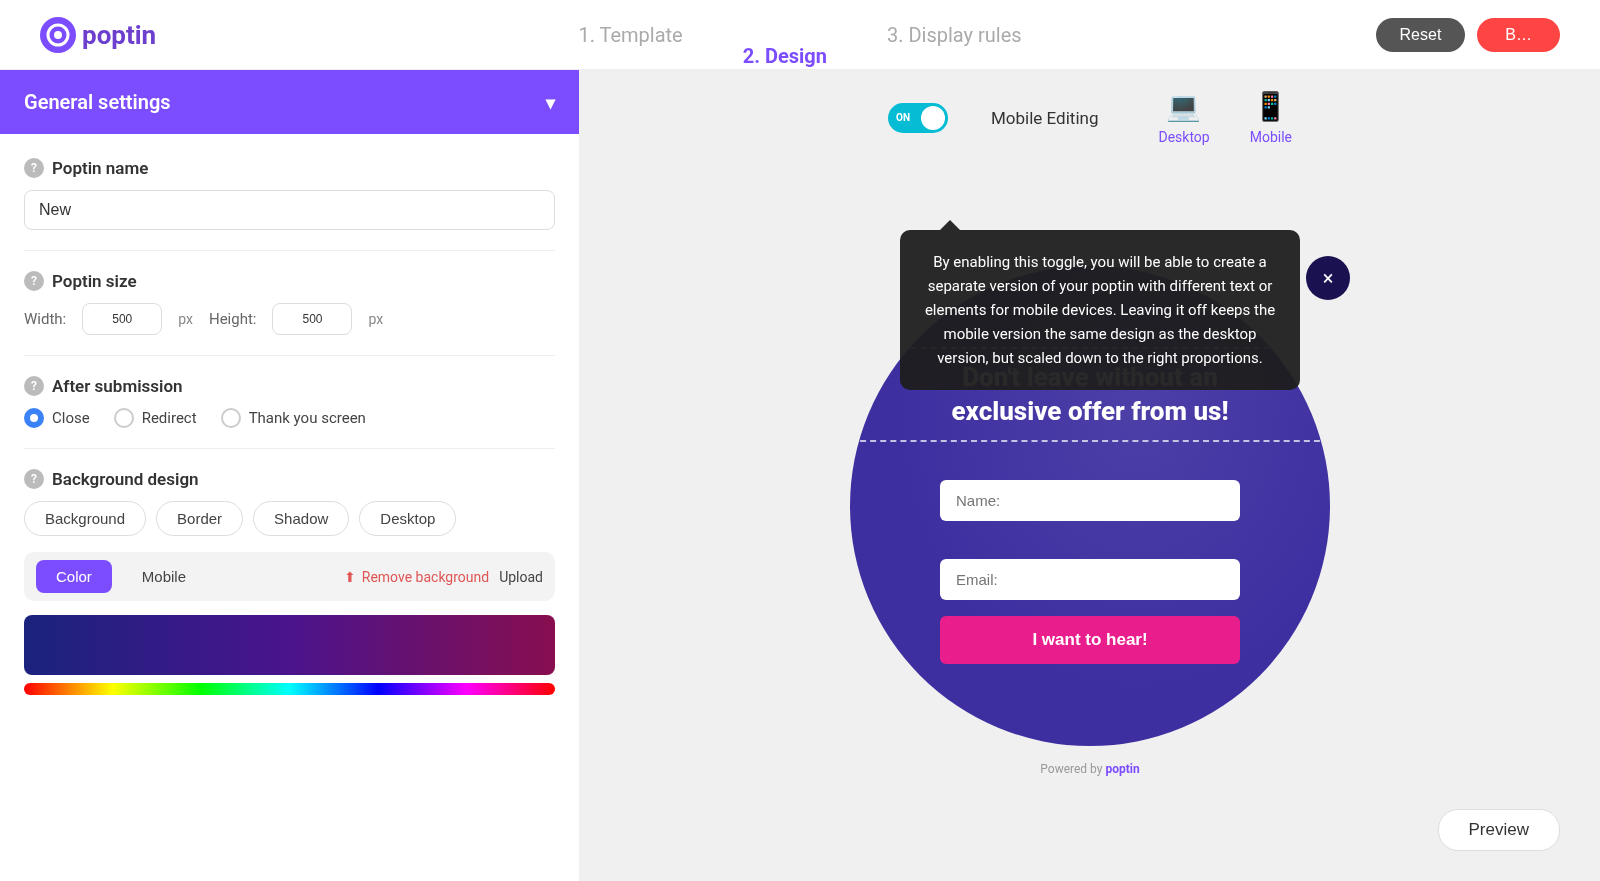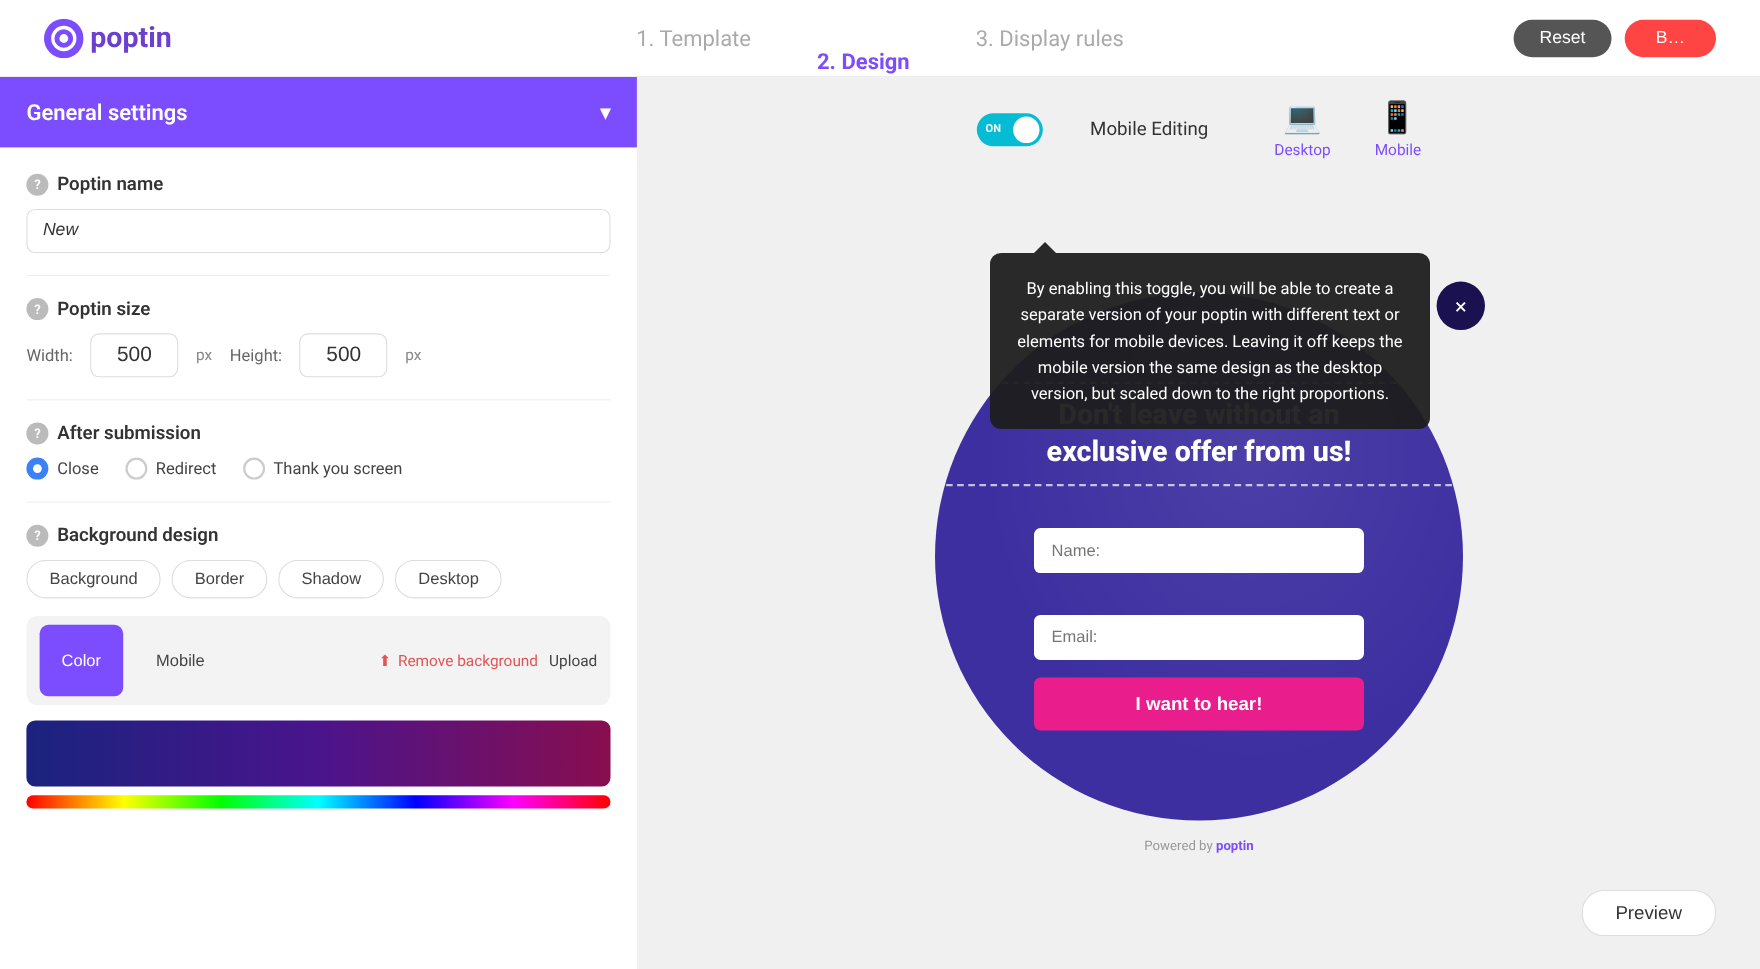--- a/index.html
+++ b/index.html
@@ -134,21 +134,20 @@
       flex-shrink: 0;
     }
     .text-input {
       width: 100%;
       border: 1.5px solid #ddd;
       border-radius: 8px;
       padding: 10px 14px;
       font-size: 16px;
       color: #333;
       outline: none;
-      font-style: italic;
     }
     .divider {
       height: 1px;
       background: #eee;
       margin: 20px 0;
     }
 
     
     .size-row {
       display: flex;
@@ -158,21 +157,21 @@
     }
     .size-label {
       font-size: 15px;
       color: #666;
     }
     .size-input {
       width: 80px;
       border: 1.5px solid #ddd;
       border-radius: 8px;
       padding: 8px 10px;
-      font-size: 19px;
+      font-size: 12px;
       color: #333;
       text-align: center;
       outline: none;
     }
     .px-label {
       font-size: 14px;
       color: #888;
     }
 
     
@@ -227,21 +226,21 @@
       border-radius: 20px;
       padding: 8px 20px;
       font-size: 15px;
       background: #fff;
       color: #444;
       cursor: pointer;
     }
     .cg-btn {
       border: none;
       border-radius: 8px;
-      padding: 24px 20px;
+      padding: 8px 20px;
       font-size: 15px;
       cursor: pointer;
     }
     .cg-btn.active {
       background: #7c4dff;
       color: #fff;
     }
     .cg-btn.inactive {
       background: transparent;
       color: #444;

